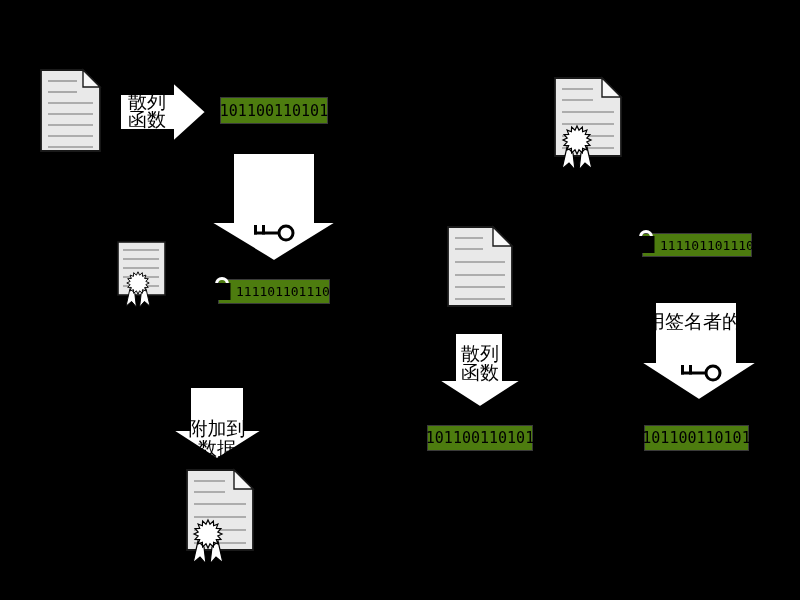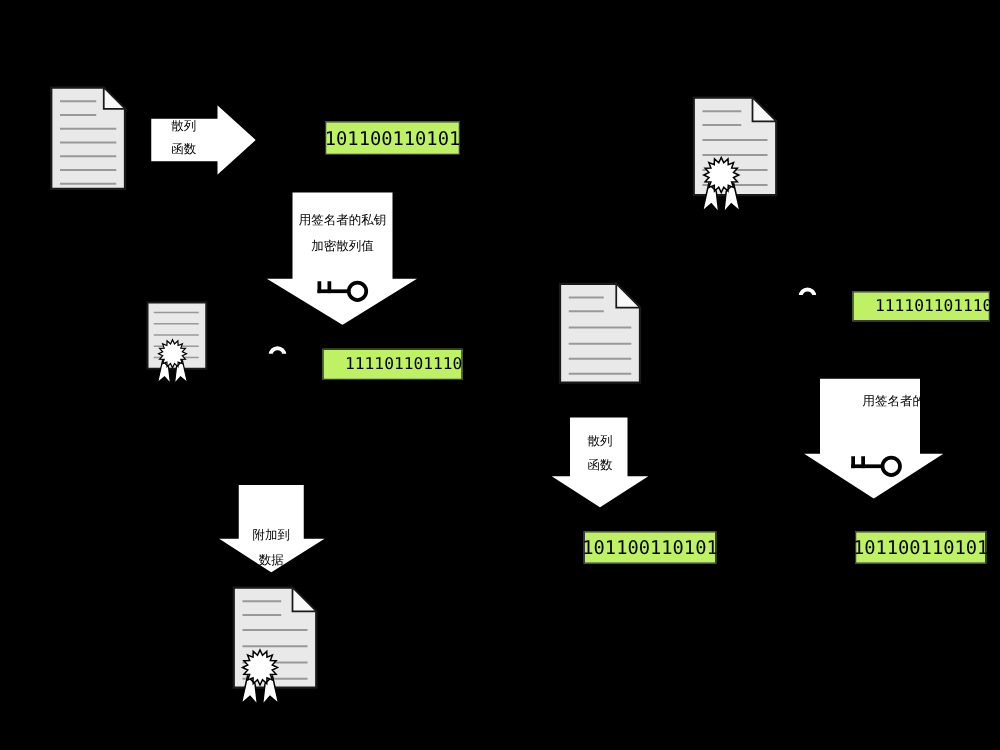--- a/index.html
+++ b/index.html
@@ -2,28 +2,28 @@
 <html><head>
 <meta charset="utf-8">
 <style>
   html,body{margin:0;padding:0;background:#000;}
   #stage{
     position:relative;width:800px;height:600px;background:#000;overflow:hidden;
     font-family:"Liberation Sans","DejaVu Sans",sans-serif;
   }
   #shape-layer{position:absolute;left:0;top:0;width:800px;height:600px;pointer-events:none;z-index:2;}
   .bin-box{
-    position:absolute;z-index:1;background:#bef264;border:1px solid #3a3a3a;
+    position:absolute;z-index:1;background:#4d7c0f;border:1px solid #3a3a3a;
     display:flex;align-items:center;justify-content:center;
     font-family:"DejaVu Sans Mono","Liberation Mono",monospace;color:#000;
-    box-sizing:border-box;white-space:nowrap;margin-left:40px;
+    box-sizing:border-box;white-space:nowrap;
   }
   .bin-box.locked{justify-content:flex-start;padding-left:17px;}
   .arrow-label{
-    position:absolute;z-index:3;color:#000;text-align:center;font-size:10px;
+    position:absolute;z-index:3;color:#000;text-align:center;font-size:19px;
     pointer-events:none;
   }
   .arrow-label span{display:block;}
   #label-hash-1{left:118px;top:93px;width:58px;line-height:18px;}
   #label-encrypt{left:216px;top:166px;width:116px;line-height:21px;}
   #label-append{left:180px;top:391px;width:74px;line-height:20px;margin-top:28px;}
   #label-hash-2{left:451px;top:344px;width:58px;line-height:19px;}
   #label-decrypt{left:638px;top:311px;width:122px;line-height:21px;text-align:right;}
   #hash-box-1{left:220px;top:97px;width:108px;height:27px;font-size:15px;}
   #sig-box-left{left:218px;top:279px;width:112px;height:25px;font-size:13px;}
@@ -151,24 +151,20 @@
     <g>
       <polygon points="655,302 737,302 737,362 758,362 699,400 640,362 655,362" fill="#fff" stroke="#000" stroke-width="2"></polygon>
       <use href="#key-def" transform="translate(701,373)"></use>
     </g>
   </svg>
 
   <div class="arrow-label" id="label-hash-1">
     <span>散列</span>
     <span>函数</span>
   </div>
-  <div class="arrow-label" id="label-encrypt">
-    <span>用签名者的私钥</span>
-    <span>加密散列值</span>
-  </div>
   <div class="arrow-label" id="label-append">
     <span>附加到</span>
     <span>数据</span>
   </div>
   <div class="arrow-label" id="label-hash-2">
     <span>散列</span>
     <span>函数</span>
   </div>
   <div class="arrow-label" id="label-decrypt">
     <span>用签名者的公钥</span>

